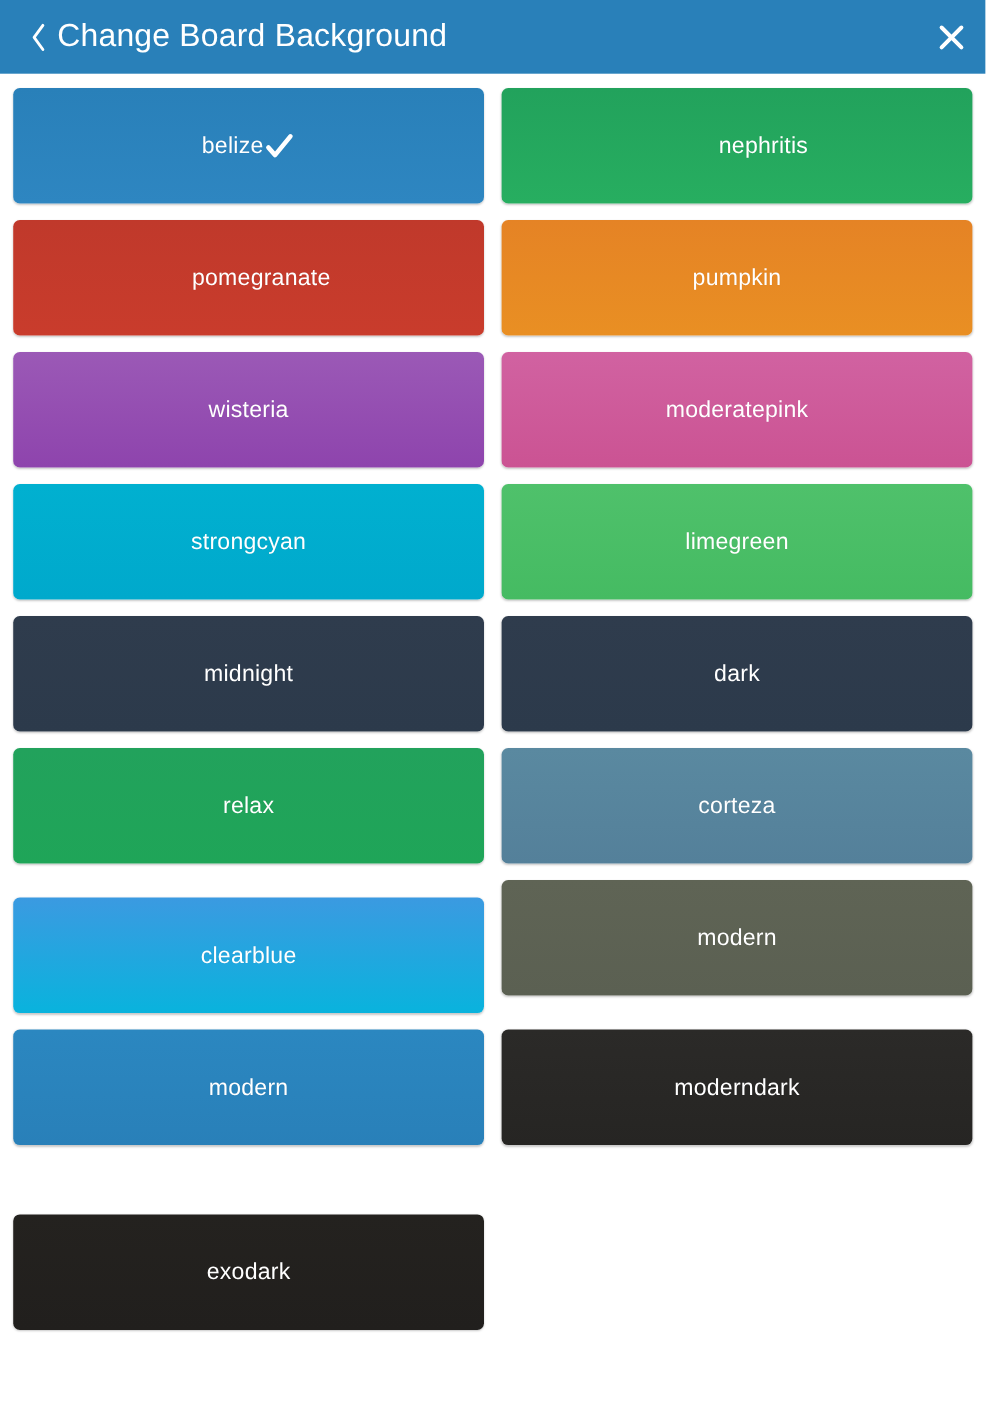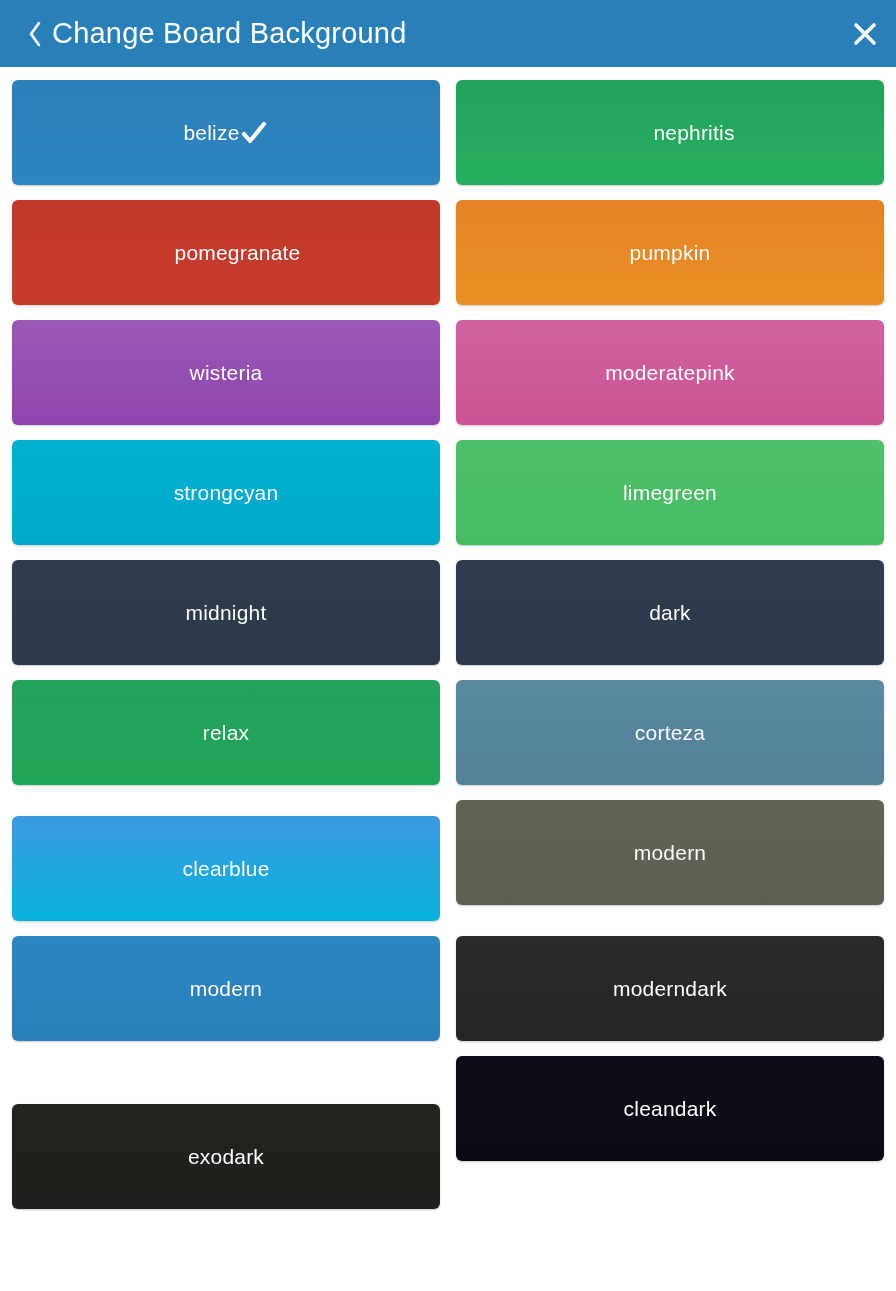--- a/index.html
+++ b/index.html
@@ -179,16 +179,13 @@
     </div>
     <div class="bg-tile" style="background: linear-gradient(rgb(43, 135, 192) 0%, rgb(41, 128, 185) 100%);">
       <span class="bg-tile-label">modern</span>
     </div>
     <div class="bg-tile" style="background: linear-gradient(rgb(43, 42, 40) 0%, rgb(38, 37, 35) 100%);">
       <span class="bg-tile-label">moderndark</span>
     </div>
     <div class="bg-tile" style="background: linear-gradient(rgb(36, 34, 31) 0%, rgb(33, 31, 29) 100%); margin-top: 48px;">
       <span class="bg-tile-label">exodark</span>
     </div>
-    <div class="bg-tile" style="background: linear-gradient(rgb(12, 13, 24) 0%, rgb(10, 11, 20) 100%);">
-      <span class="bg-tile-label">cleandark</span>
-    </div>
   </div>
 
 </body></html>

